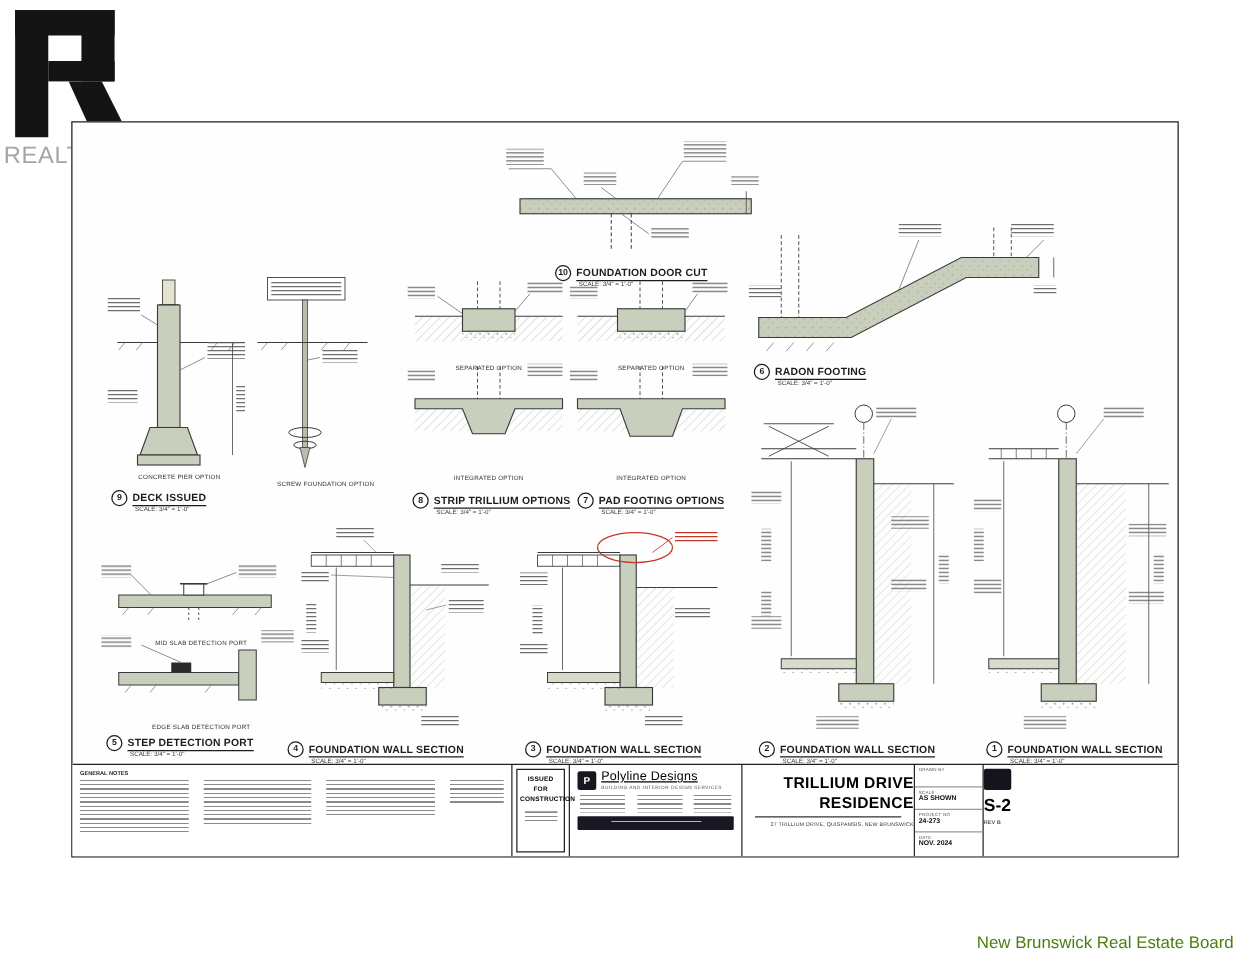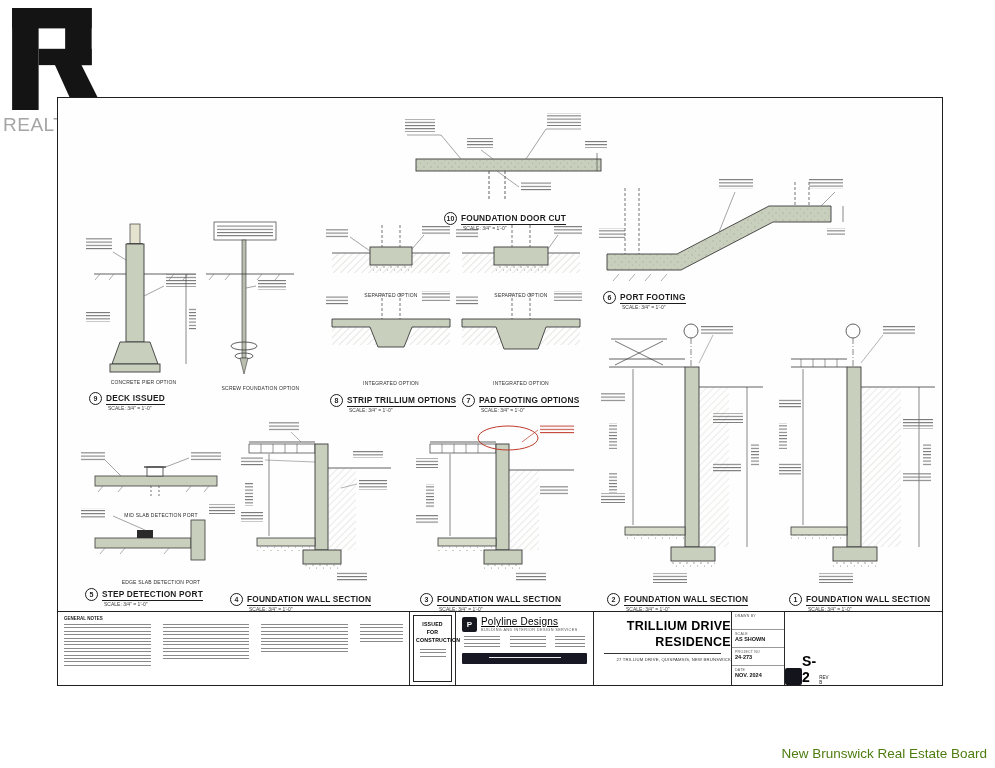--- a/index.html
+++ b/index.html
@@ -52,21 +52,21 @@
   .proj-addr{font-size:4.2px;color:#333;letter-spacing:.2px}
   .tb-sheettitle{width:114px}
   .st-head{height:13px;border-bottom:1px solid #2a2a2a;display:flex;align-items:center;padding-left:5px}
   .st-title{font-size:9px;font-weight:bold;text-align:center;margin-top:18px;letter-spacing:.3px}
   .tb-meta{width:98px;display:flex}
   .meta-rows{width:55px;border-right:1px solid #2a2a2a}
   .meta-row{height:18px;border-bottom:1px solid #999;padding:2px 3px}
   .meta-row:last-child{border-bottom:none}
   .meta-label{display:block;font-size:3.6px;color:#555;letter-spacing:.2px}
   .meta-value{display:block;font-size:5.5px;font-weight:bold;color:#111}
-  .meta-sheet{flex:1;display:flex;flex-direction:row;align-items:flex-end;padding-top:3px}
+  .meta-sheet{flex:1;display:flex;flex-direction:column;align-items:flex-start;padding-top:3px}
   .meta-logo{width:22px;height:17px;background:#14141c;border-radius:2px}
   .sheet-no{font-size:14px;font-weight:bold;margin-top:4px}
   .sheet-rev{font-size:4.5px;margin-top:3px;color:#222}
 </style>
 </head>
 <body>
 
 <div class="photo">
 
   <svg width="0" height="0" style="position:absolute">
@@ -357,21 +357,21 @@
     <div class="caption" style="left:386px;top:114px">
       <div class="cap-row">
           <span class="cap-num">10</span>
           <span class="cap-title">FOUNDATION DOOR CUT</span>
         </div>
       <div class="cap-scale">SCALE: 3/4" = 1'-0"</div>
     </div>
     <div class="caption" style="left:545px;top:193px">
       <div class="cap-row">
           <span class="cap-num">6</span>
-          <span class="cap-title">PORT FOOTING</span>
+          <span class="cap-title">RADON FOOTING</span>
         </div>
       <div class="cap-scale">SCALE: 3/4" = 1'-0"</div>
     </div>
     <div class="caption" style="left:31px;top:294px">
       <div class="cap-row">
           <span class="cap-num">9</span>
           <span class="cap-title">DECK ISSUED</span>
         </div>
       <div class="cap-scale">SCALE: 3/4" = 1'-0"</div>
     </div>

